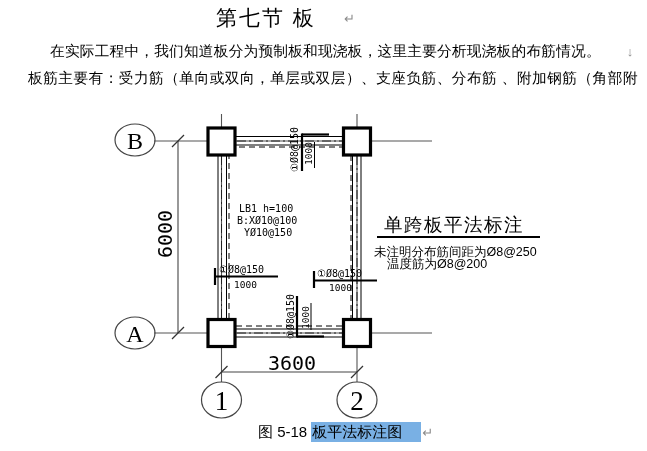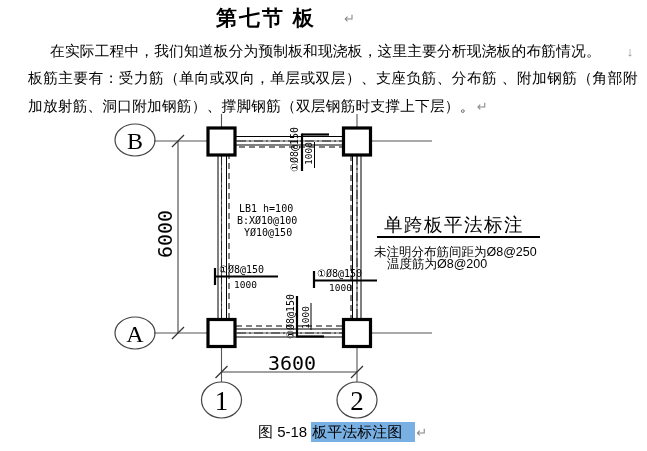--- a/index.html
+++ b/index.html
@@ -1,46 +1,45 @@
 <!DOCTYPE html>
 <html><head>
 <meta charset="utf-8">
 <style>
   html,body{margin:0;padding:0;background:#fff;}
   #page{position:relative;width:647px;height:451px;background:#ffffff;overflow:hidden;
         font-family:"Liberation Sans",sans-serif;color:#000;}
   .abs{position:absolute;white-space:nowrap;}
-  #doc-title{left:216px;top:4px;font-size:21px;font-weight:bold;letter-spacing:2px;}
+  #doc-title{left:216px;top:4px;font-size:21px;font-weight:normal;letter-spacing:2px;}
   .mark{color:#8a8a8a;font-weight:normal;font-size:13px;}
   #title-mark{left:344px;top:11px;}
   .bodyline{font-size:14.7px;letter-spacing:0.2px;}
   #p-line1{left:50px;top:42px;}
   #p-line1 .mark{margin-left:26px;}
   #p-line2{left:28px;top:69px;width:581px;display:inline-block;
            text-align:justify;text-align-last:justify;white-space:nowrap;letter-spacing:0.45px;}
   #p-line3{left:28px;top:97px;}
   #p-line3 .mark{margin-left:2px;}
   svg text{fill:#000;}
   .cad{font-family:"DejaVu Sans Mono",monospace;}
   .bubble-letter{font-family:"Liberation Serif",serif;}
   #caption{left:258px;top:423px;font-size:15px;}
-  #caption-highlight{background:#79b0e4;padding:1px 13px 2px 1px;}
+  #caption-highlight{background:#79b0e4;padding:1px 19px 2px 1px;}
   #caption .mark{margin-left:1px;}
 </style>
 </head>
 <body>
 
 <div id="page">
 
   <div class="abs" id="doc-title">第七节 板</div>
   <div class="abs mark" id="title-mark">↵</div>
 
   <div class="abs bodyline" id="p-line1"><span>在实际工程中，我们知道板分为预制板和现浇板，这里主要分析现浇板的布筋情况。</span><span class="mark">↓</span></div>
   <div class="abs bodyline" id="p-line2">板筋主要有：受力筋（单向或双向，单层或双层）、支座负筋、分布筋 、附加钢筋（角部附</div>
-  <div class="abs bodyline" id="p-line3"><span>加放射筋、洞口附加钢筋）、撑脚钢筋（双层钢筋时支撑上下层）。</span><span class="mark">↵</span></div>
 
   <svg class="abs" style="left:0;top:0" width="647" height="451" viewBox="0 0 647 451">
 
     <g stroke="#555" stroke-width="1.1">
       <line x1="154" y1="141" x2="432" y2="141"></line>
       <line x1="154" y1="333" x2="432" y2="333"></line>
       <line x1="221.5" y1="114" x2="221.5" y2="382"></line>
       <line x1="357" y1="114" x2="357" y2="382"></line>
     </g>
 

